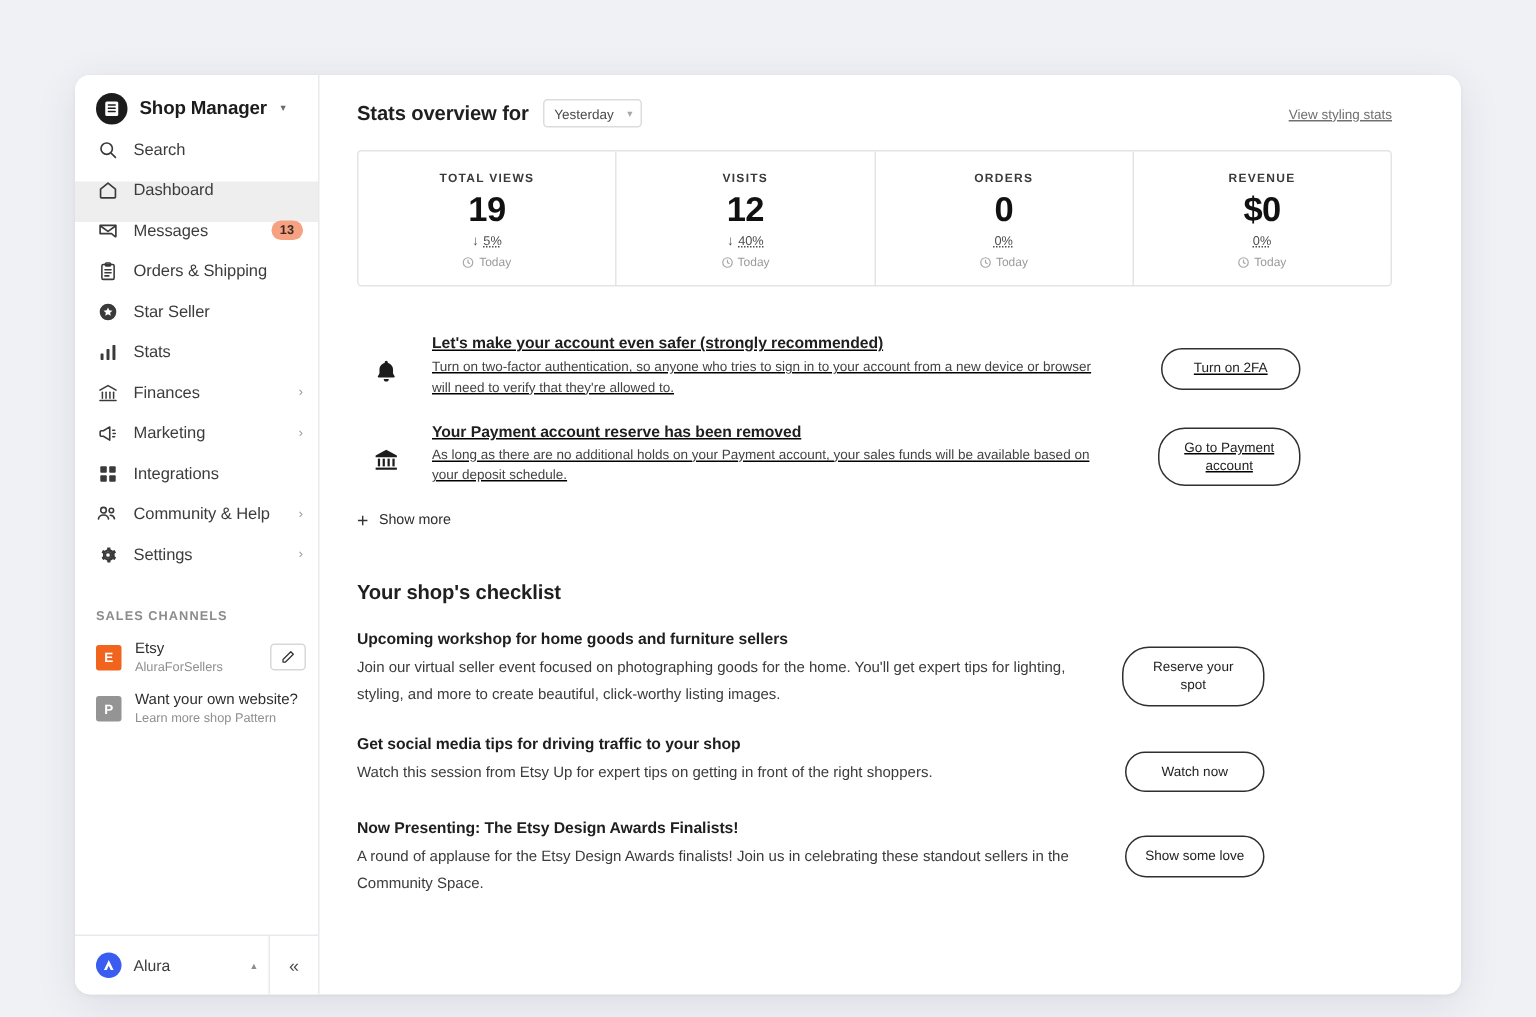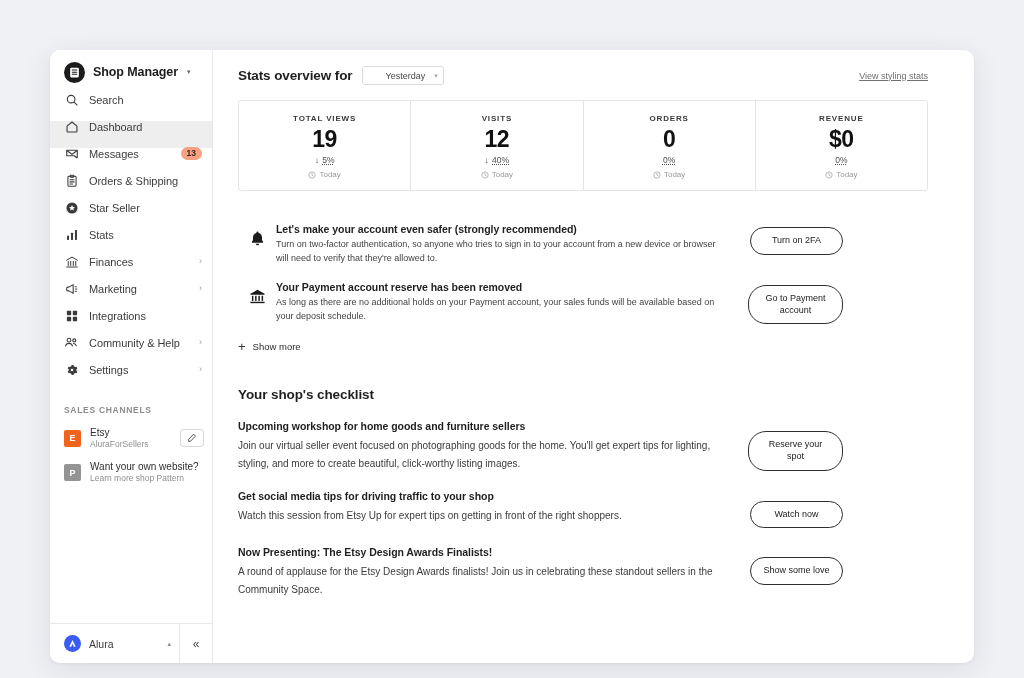--- a/index.html
+++ b/index.html
@@ -134,21 +134,21 @@
     display: flex; align-items: center;
     margin-bottom: 15px;
   }
   .stats-title { font-size: 13.5px; color: #1f1f1f; font-weight: bold; letter-spacing: -0.1px;}
   .period-select {
     margin-left: 9px;
     border: 1px solid #dcdcdc; border-radius: 3px;
     background: #fff;
     height: 19px; min-width: 63px;
     display: flex; align-items: center; justify-content: flex-start;
-    padding: 0 5px 0 23px; gap: 9px; cursor: pointer;
+    padding: 0 5px 0 7px; gap: 9px; cursor: pointer;
   }
   .period-label { font-size: 9px; color: #4a4a4a; }
   .period-caret { font-size: 7px; color: #a9a9a9; }
   .detailed-link {
     margin-left: auto;
     font-size: 9px; color: #707070;
     text-decoration: underline; cursor: pointer;
   }
 
   .stats-grid {
@@ -186,21 +186,21 @@
     display: flex; align-items: center; gap: 7px;
     letter-spacing: -0.1px;
   }
   .count-badge {
     background: #e8e8e8; color: #5a5a5a;
     border-radius: 9px; font-size: 7.5px; font-weight: normal;
     padding: 2px 5px; line-height: 1.2;
   }
 
   .advisor-list { margin-top: 18px; }
-  .advisor-row { display: flex; align-items: flex-start; gap: 0; margin-bottom: 16px; }
+  .advisor-row { display: flex; align-items: center; gap: 12px; margin-bottom: 16px; text-decoration: underline; }
   .advisor-icon {
     width: 38px; flex: 0 0 38px;
     display: flex; justify-content: center; padding-top: 7px;
     color: #1c1c1c;
   }
   .advisor-body { flex: 1 1 auto; padding-right: 18px; max-width: 472px; }
   .advisor-title {
     font-size: 10.5px; font-weight: bold; color: #1f1f1f;
     margin-bottom: 3px; letter-spacing: -0.05px;
   }

